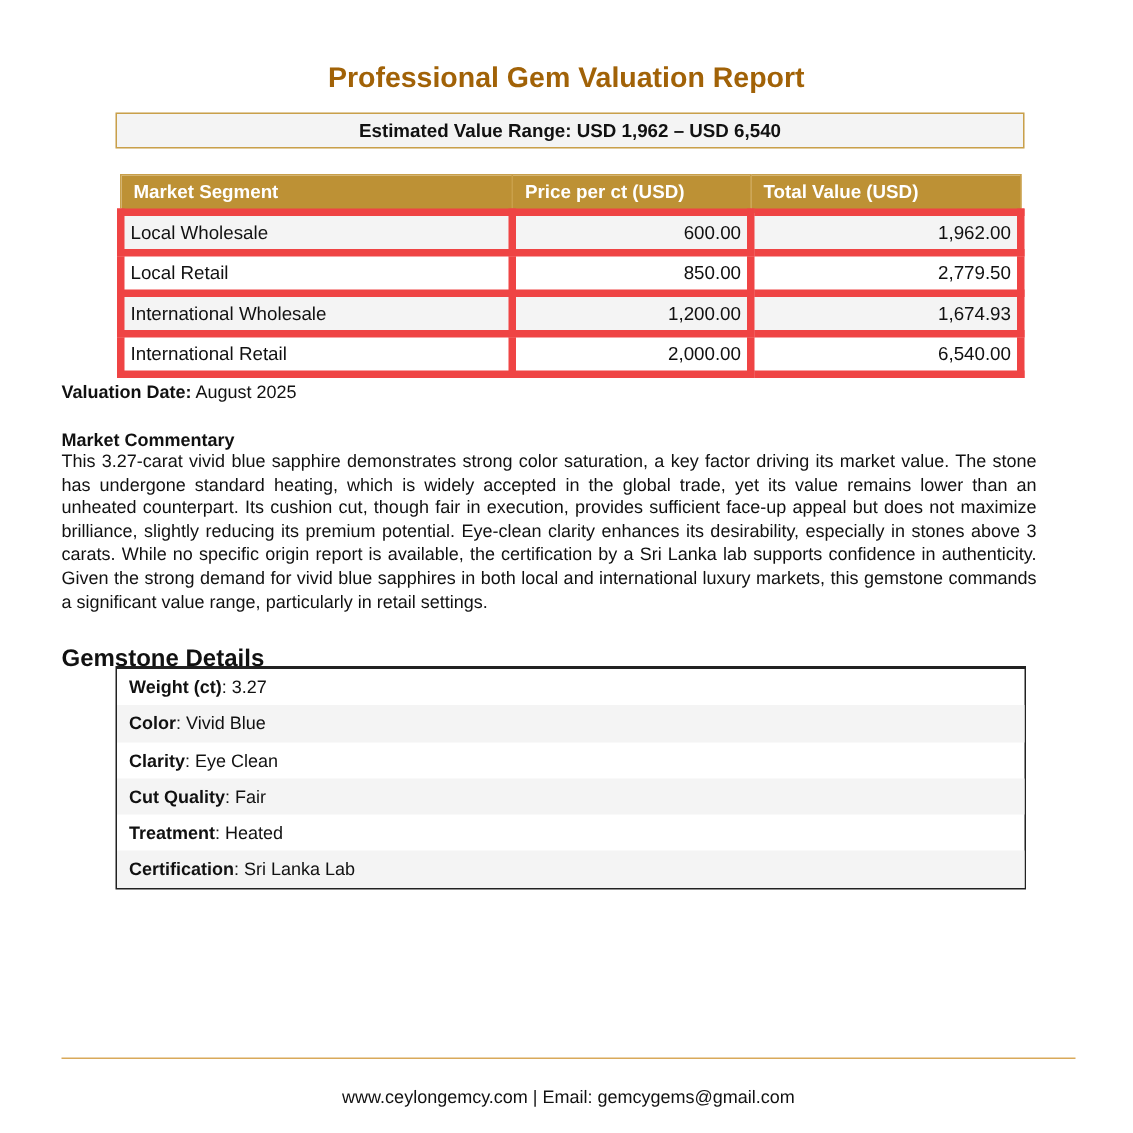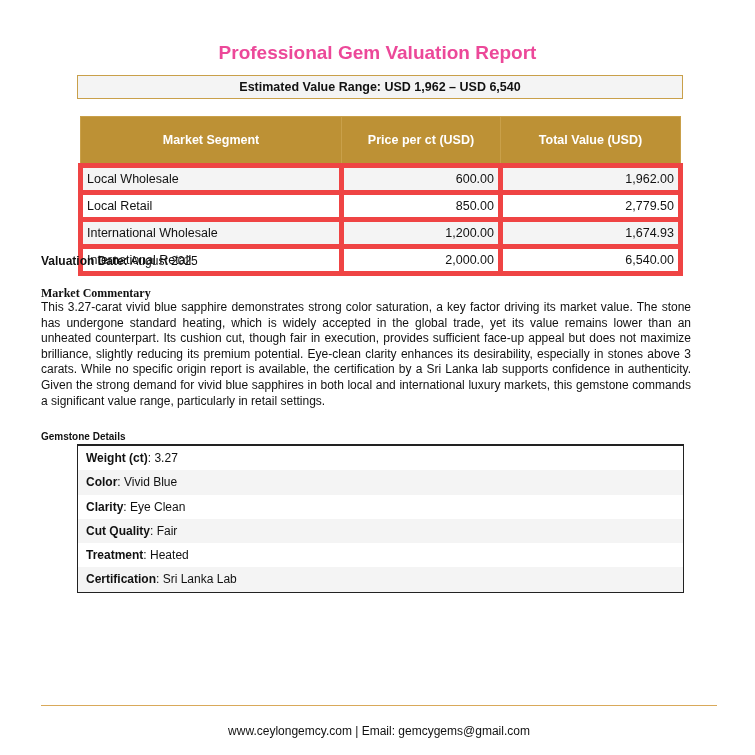--- a/index.html
+++ b/index.html
@@ -2,58 +2,58 @@
 <html><head>
 <meta charset="utf-8">
 <style>
   html, body { margin: 0; padding: 0; background: #ffffff; }
   body {
     width: 755px; height: 755px; position: relative; overflow: hidden;
     font-family: "Liberation Sans", sans-serif; color: #111;
   }
   .title {
     position: absolute; left: 0; right: 0; top: 42px;
-    text-align: center; font-size: 19px; font-weight: bold; color: #ec4899;
+    text-align: center; font-size: 19px; font-weight: bold; color: #a16207;
     margin: 0;
   }
   .range-box {
     position: absolute; left: 77px; top: 75px; width: 604px; height: 22px;
     border: 1px solid #c9a04a; background: #f4f4f4;
     text-align: center; font-size: 12.5px; font-weight: bold; line-height: 22px;
   }
   table.market {
     position: absolute; left: 78px; top: 116px; width: 605px;
     border-collapse: collapse; font-size: 12.5px;
     border: 1px solid #c9a04a;
   }
   table.market th {
-    background: #bd9135; color: #fff; text-align: center; font-weight: bold;
-    height: 22px; padding: 12px 8px; border: 1px solid #c9a04a;
+    background: #bd9135; color: #fff; text-align: left; font-weight: bold;
+    height: 22px; padding: 0 8px; border: 1px solid #c9a04a;
   }
   table.market td {
     height: 22px; padding: 0 4px; border: 5px solid #ef4444;
   }
   table.market tr:nth-child(odd) td { background: #f4f4f4; }
   table.market tr:nth-child(even) td { background: #fff; }
   table.market td.num { text-align: right; }
   table.market td.seg { width: 248px; }
   table.market td.ppc { width: 146px; }
   .date {
     position: absolute; left: 41px; top: 254px; font-size: 12px;
   }
   .date b { font-weight: bold; text-align: center; }
   .comm-head {
-    position: absolute; left: 41px; top: 286px; font-size: 12px; font-weight: bold; font-family: Liberation Serif, serif;
+    position: absolute; left: 41px; top: 286px; font-size: 12px; font-weight: bold;
   }
   .comm-text {
     position: absolute; left: 41px; top: 300px; width: 650px;
     font-size: 12px; line-height: 15.6px; text-align: justify; margin: 0;
   }
   .det-head {
-    position: absolute; left: 41px; top: 431px; font-size: 10px; font-weight: bold;
+    position: absolute; left: 41px; top: 431px; font-size: 16px; font-weight: bold;
   }
   .details {
     position: absolute; left: 77px; top: 444px; width: 605px;
     border: 1px solid #222;
     border-top-width: 2px;
   }
   .drow {
     height: 24.3px; line-height: 24.3px; padding: 0 8px; font-size: 12px;
   }
   .drow:nth-child(even) { background: #f4f4f4; }

